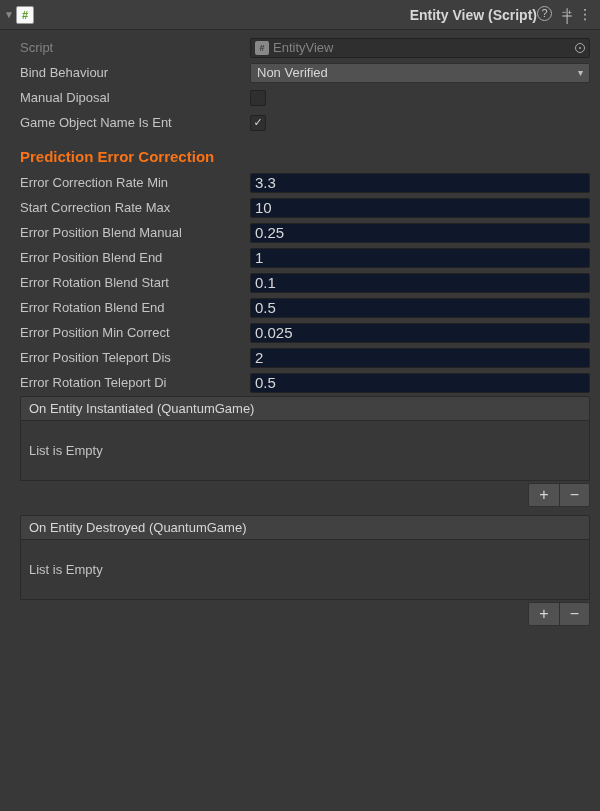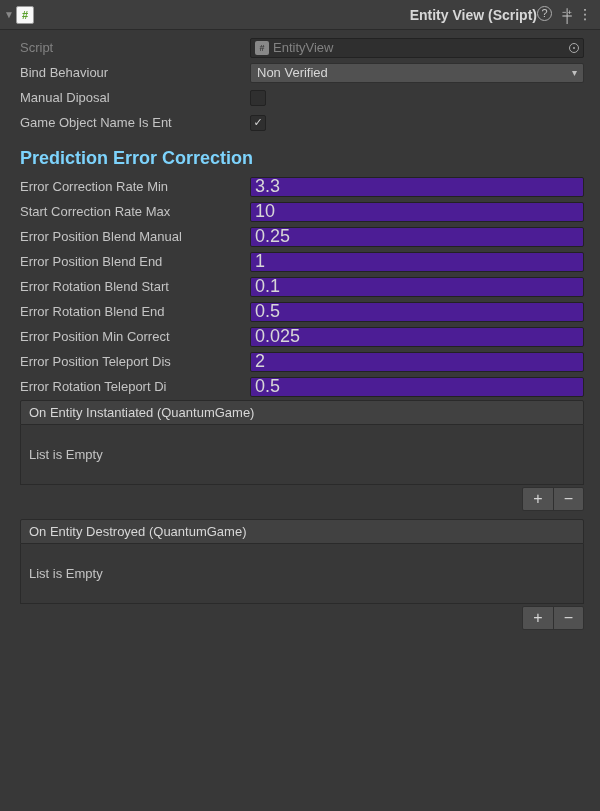--- a/index.html
+++ b/index.html
@@ -46,21 +46,21 @@
     color: #d7d7d7;
     font-size: 14px;
     text-align: right;
   }
   .header-icons {
     display: flex;
     gap: 10px;
     color: #c4c4c4;
   }
   .header-icons span { cursor: pointer; font-size: 14px; }
-  .body { padding: 6px 16px 10px 20px; }
+  .body { padding: 6px 10px 10px 20px; }
   .row {
     display: flex;
     align-items: center;
     height: 23px;
     margin-bottom: 2px;
   }
   .label {
     width: 230px;
     color: #c4c4c4;
     white-space: nowrap;
@@ -137,36 +137,36 @@
     border: 1px solid #222;
     border-radius: 2px;
     display: flex;
     align-items: center;
     justify-content: center;
     font-size: 11px;
     color: #d7d7d7;
   }
   .text-input {
     flex: 1;
-    background: #4c1d95;
+    background: #0f172a;
     border: 1px solid #222;
     border-radius: 2px;
     height: 20px;
     color: #d7d7d7;
     padding: 0 4px;
     font-family: inherit;
-    font-size: 18px;
+    font-size: 15px;
     outline: none;
   }
   .section-title {
     font-weight: 600;
-    color: #7dd3fc;
+    color: #f97316;
     margin-top: 14px;
     margin-bottom: 6px;
-    font-size: 18px;
+    font-size: 15px;
   }
   .event-block {
     margin-bottom: 8px;
   }
   .event-header {
     background: #414141;
     border: 1px solid #2a2a2a;
     border-radius: 2px 2px 0 0;
     padding: 4px 8px;
     color: #d7d7d7;

